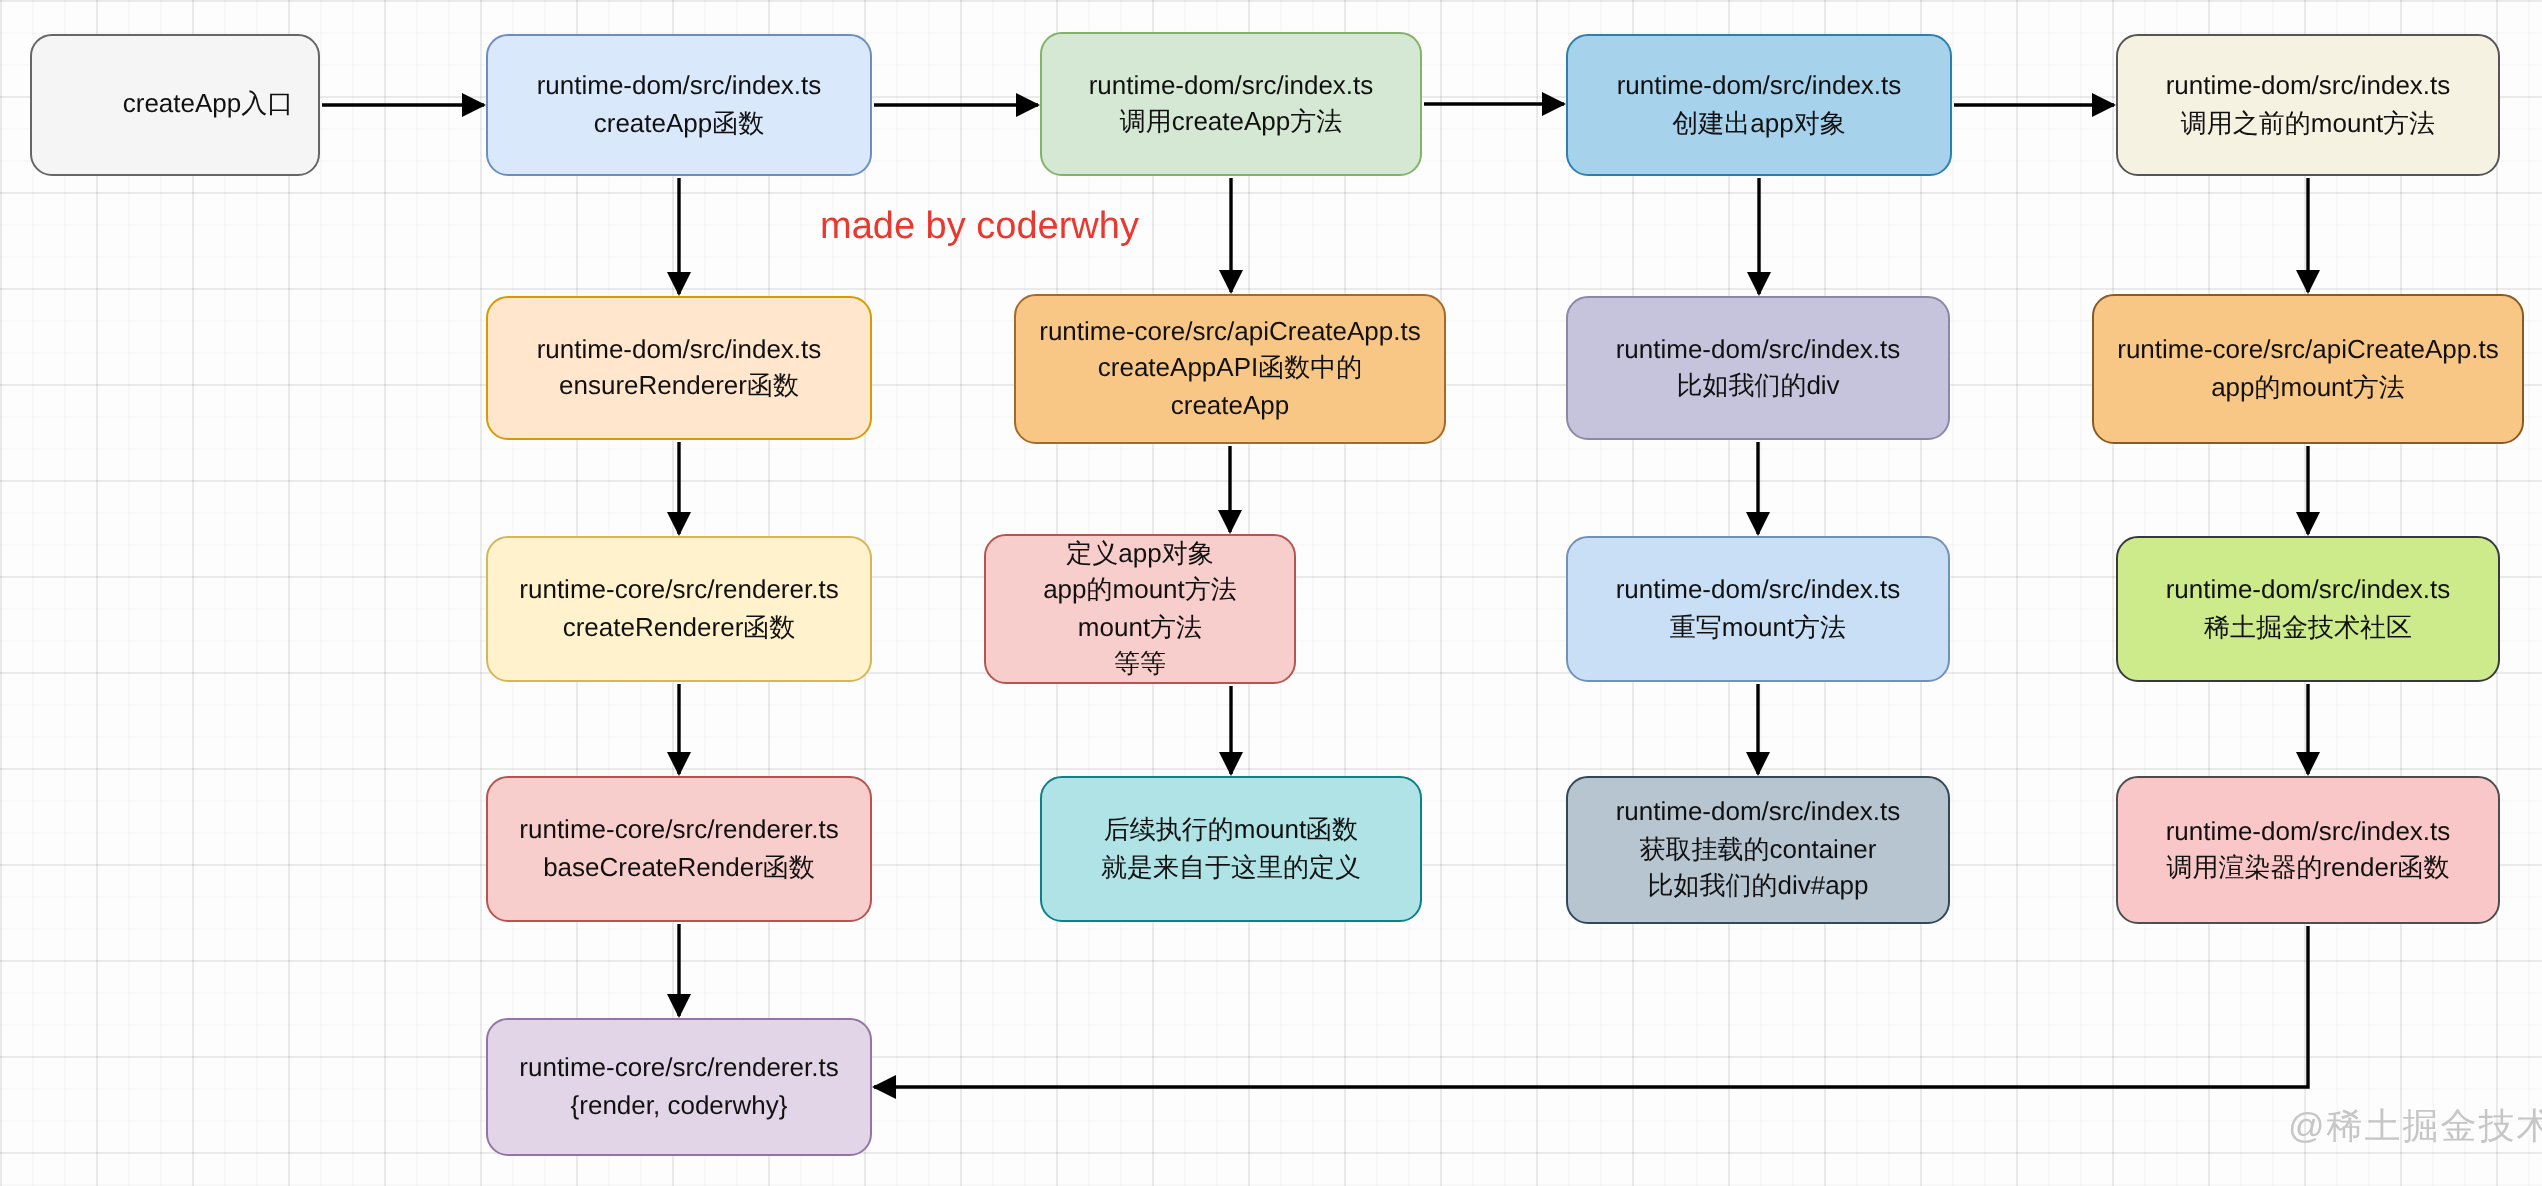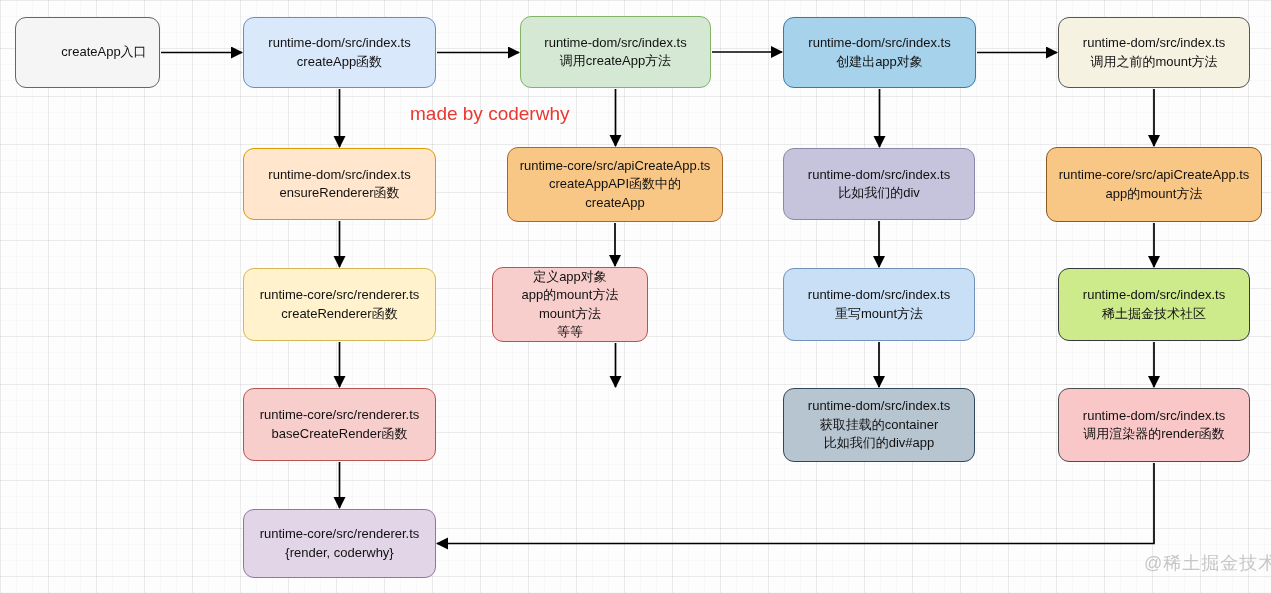--- a/index.html
+++ b/index.html
@@ -139,20 +139,24 @@
       <div class="line">重写mount方法</div>
     </div>
     <div class="node" style="left: 1058px; top: 268px; width: 192px; height: 73px; background: rgb(205, 235, 139); border-color: rgb(54, 57, 61);">
       <div class="line">runtime-dom/src/index.ts</div>
       <div class="line">稀土掘金技术社区</div>
     </div>
     <div class="node" style="left: 243px; top: 388px; width: 193px; height: 73px; background: rgb(248, 206, 204); border-color: rgb(184, 84, 80);">
       <div class="line">runtime-core/src/renderer.ts</div>
       <div class="line">baseCreateRender函数</div>
     </div>
+    <div class="node" style="left: 520px; top: 388px; width: 191px; height: 73px; background: rgb(176, 227, 230); border-color: rgb(14, 128, 136);">
+      <div class="line">后续执行的mount函数</div>
+      <div class="line">就是来自于这里的定义</div>
+    </div>
     <div class="node" style="left: 783px; top: 388px; width: 192px; height: 74px; background: rgb(183, 197, 209); border-color: rgb(49, 71, 90);">
       <div class="line">runtime-dom/src/index.ts</div>
       <div class="line">获取挂载的container</div>
       <div class="line">比如我们的div#app</div>
     </div>
     <div class="node" style="left: 1058px; top: 388px; width: 192px; height: 74px; background: rgb(249, 199, 199); border-color: rgb(77, 77, 77);">
       <div class="line">runtime-dom/src/index.ts</div>
       <div class="line">调用渲染器的render函数</div>
     </div>
     <div class="node" style="left: 243px; top: 509px; width: 193px; height: 69px; background: rgb(225, 213, 231); border-color: rgb(150, 115, 166);">

